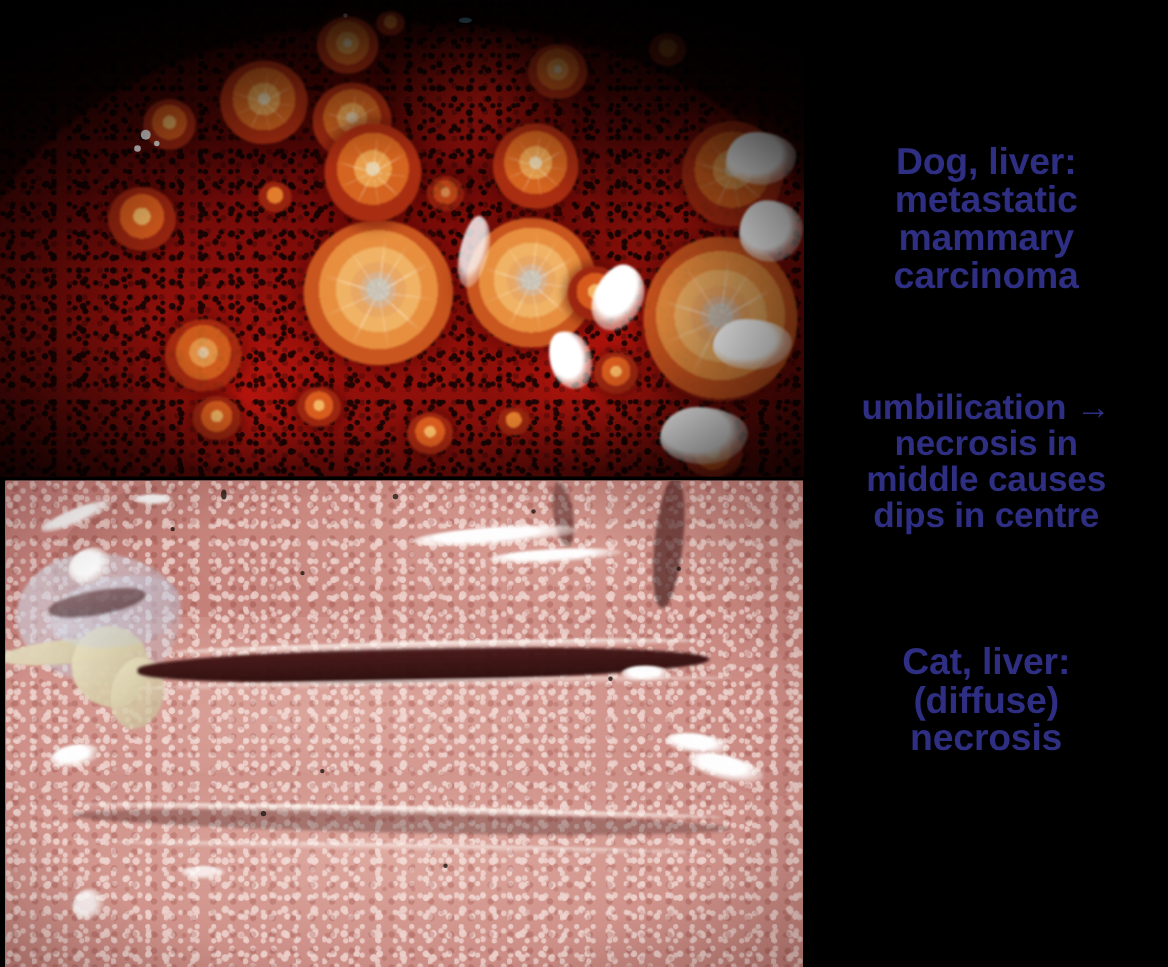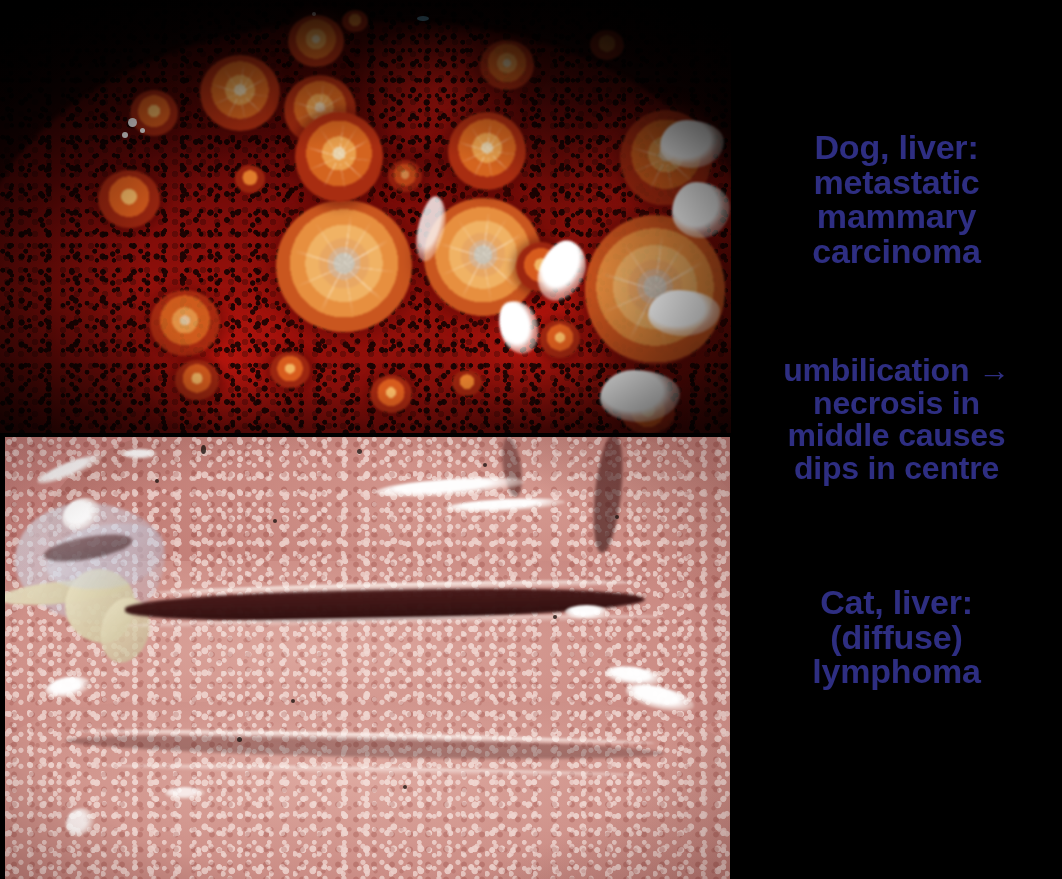--- a/index.html
+++ b/index.html
@@ -368,16 +368,16 @@
 mammary
 carcinoma</div>
 
     <div class="cap-block" id="caption-umbilication" style="color:#2e2e82;">umbilication →
 necrosis in
 middle causes
 dips in centre</div>
 
     <div class="cap-block" id="caption-cat" style="color:#2e2e82;">Cat, liver:
 (diffuse)
-lymphoma</div>
+necrosis</div>
 
   </div>
 </div>
 
 </body></html>

